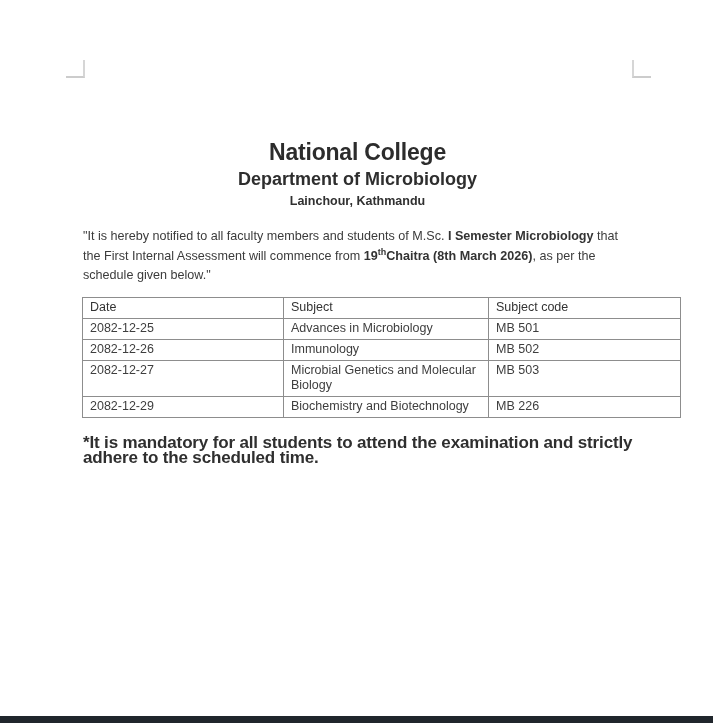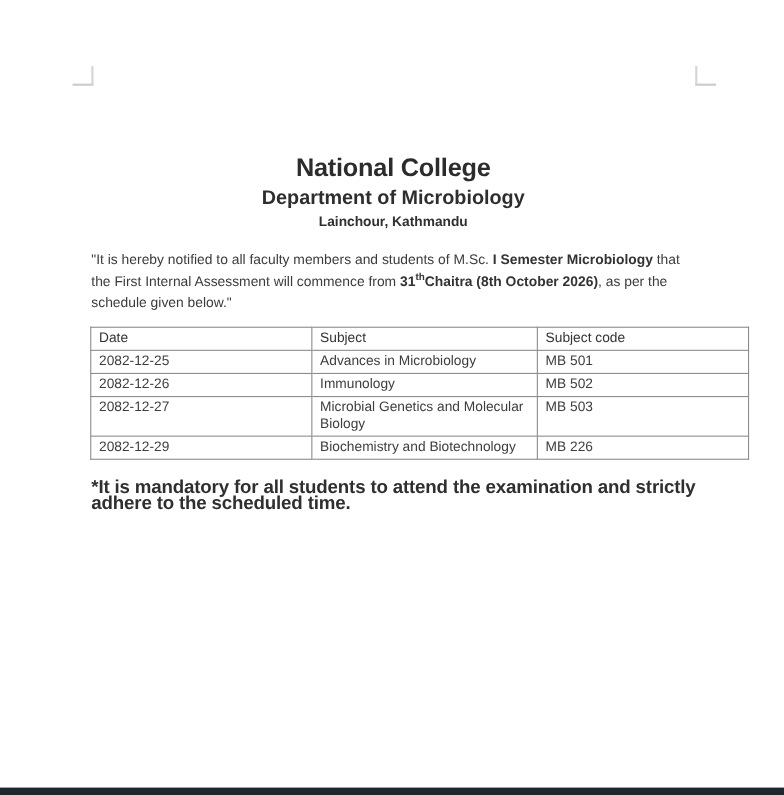--- a/index.html
+++ b/index.html
@@ -165,21 +165,21 @@
 
   <div class="corner corner-tl"></div>
   <div class="corner corner-tr"></div>
 
   <div class="content">
 
     <h1 class="college">National College</h1>
     <h2 class="department">Department of Microbiology</h2>
     <div class="address">Lainchour, Kathmandu</div>
 
-    <p class="intro"><span>"It is hereby notified to all faculty members and students of M.Sc. </span><b>I Semester Microbiology</b><span> that the First Internal Assessment will commence from </span><b><span>31</span><sup>th</sup><span>Chaitra (8th October 2026)</span></b><span>, as per the schedule given below."</span></p>
+    <p class="intro"><span>"It is hereby notified to all faculty members and students of M.Sc. </span><b>I Semester Microbiology</b><span> that the First Internal Assessment will commence from </span><b><span>19</span><sup>th</sup><span>Chaitra (8th March 2026)</span></b><span>, as per the schedule given below."</span></p>
 
 
     <table class="schedule">
       <thead>
         <tr>
             <th>Date</th>
             <th>Subject</th>
             <th>Subject code</th>
           </tr>
       </thead>

